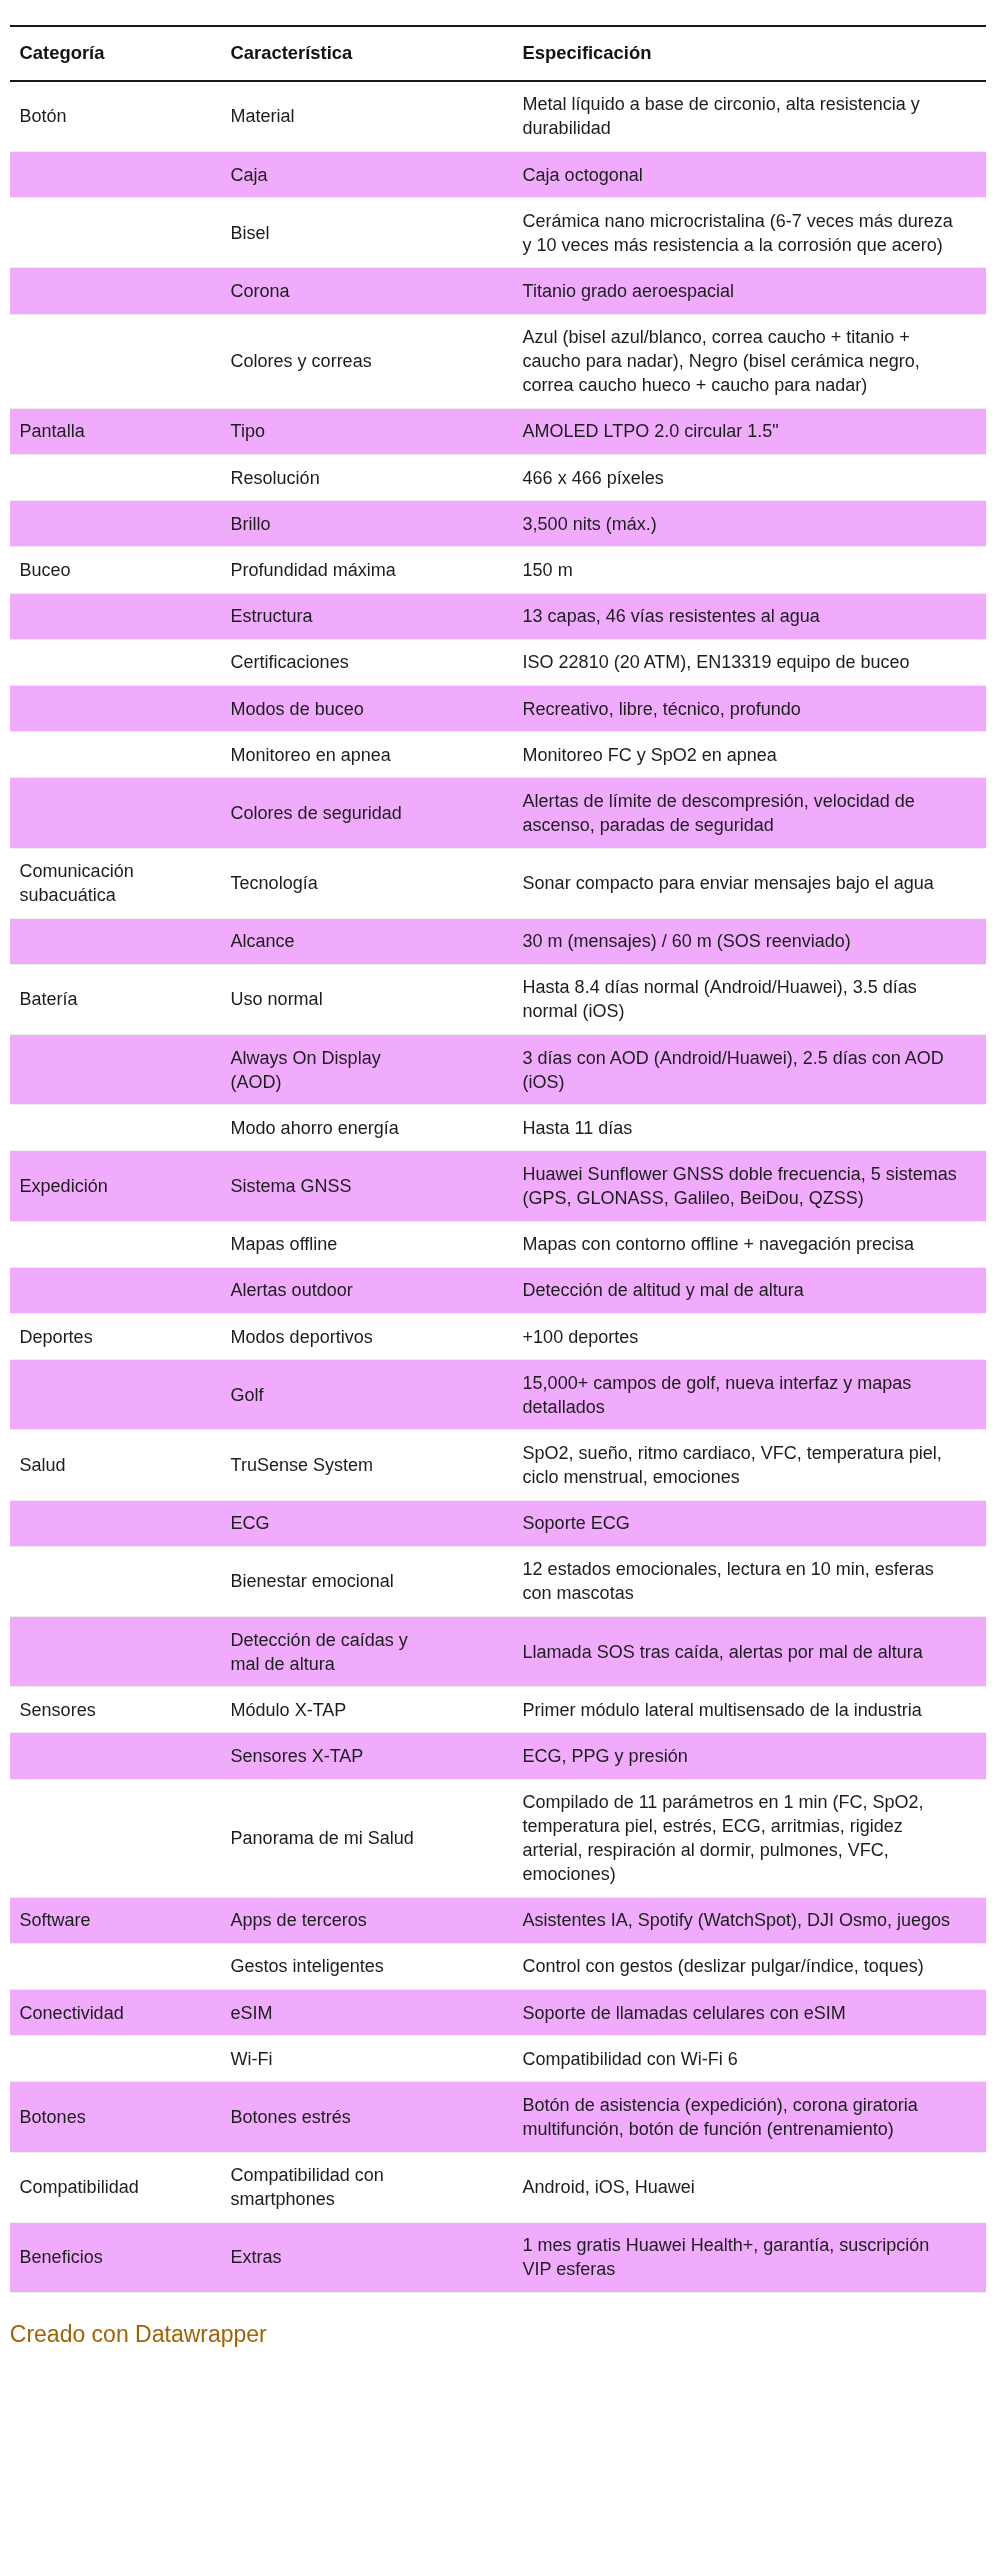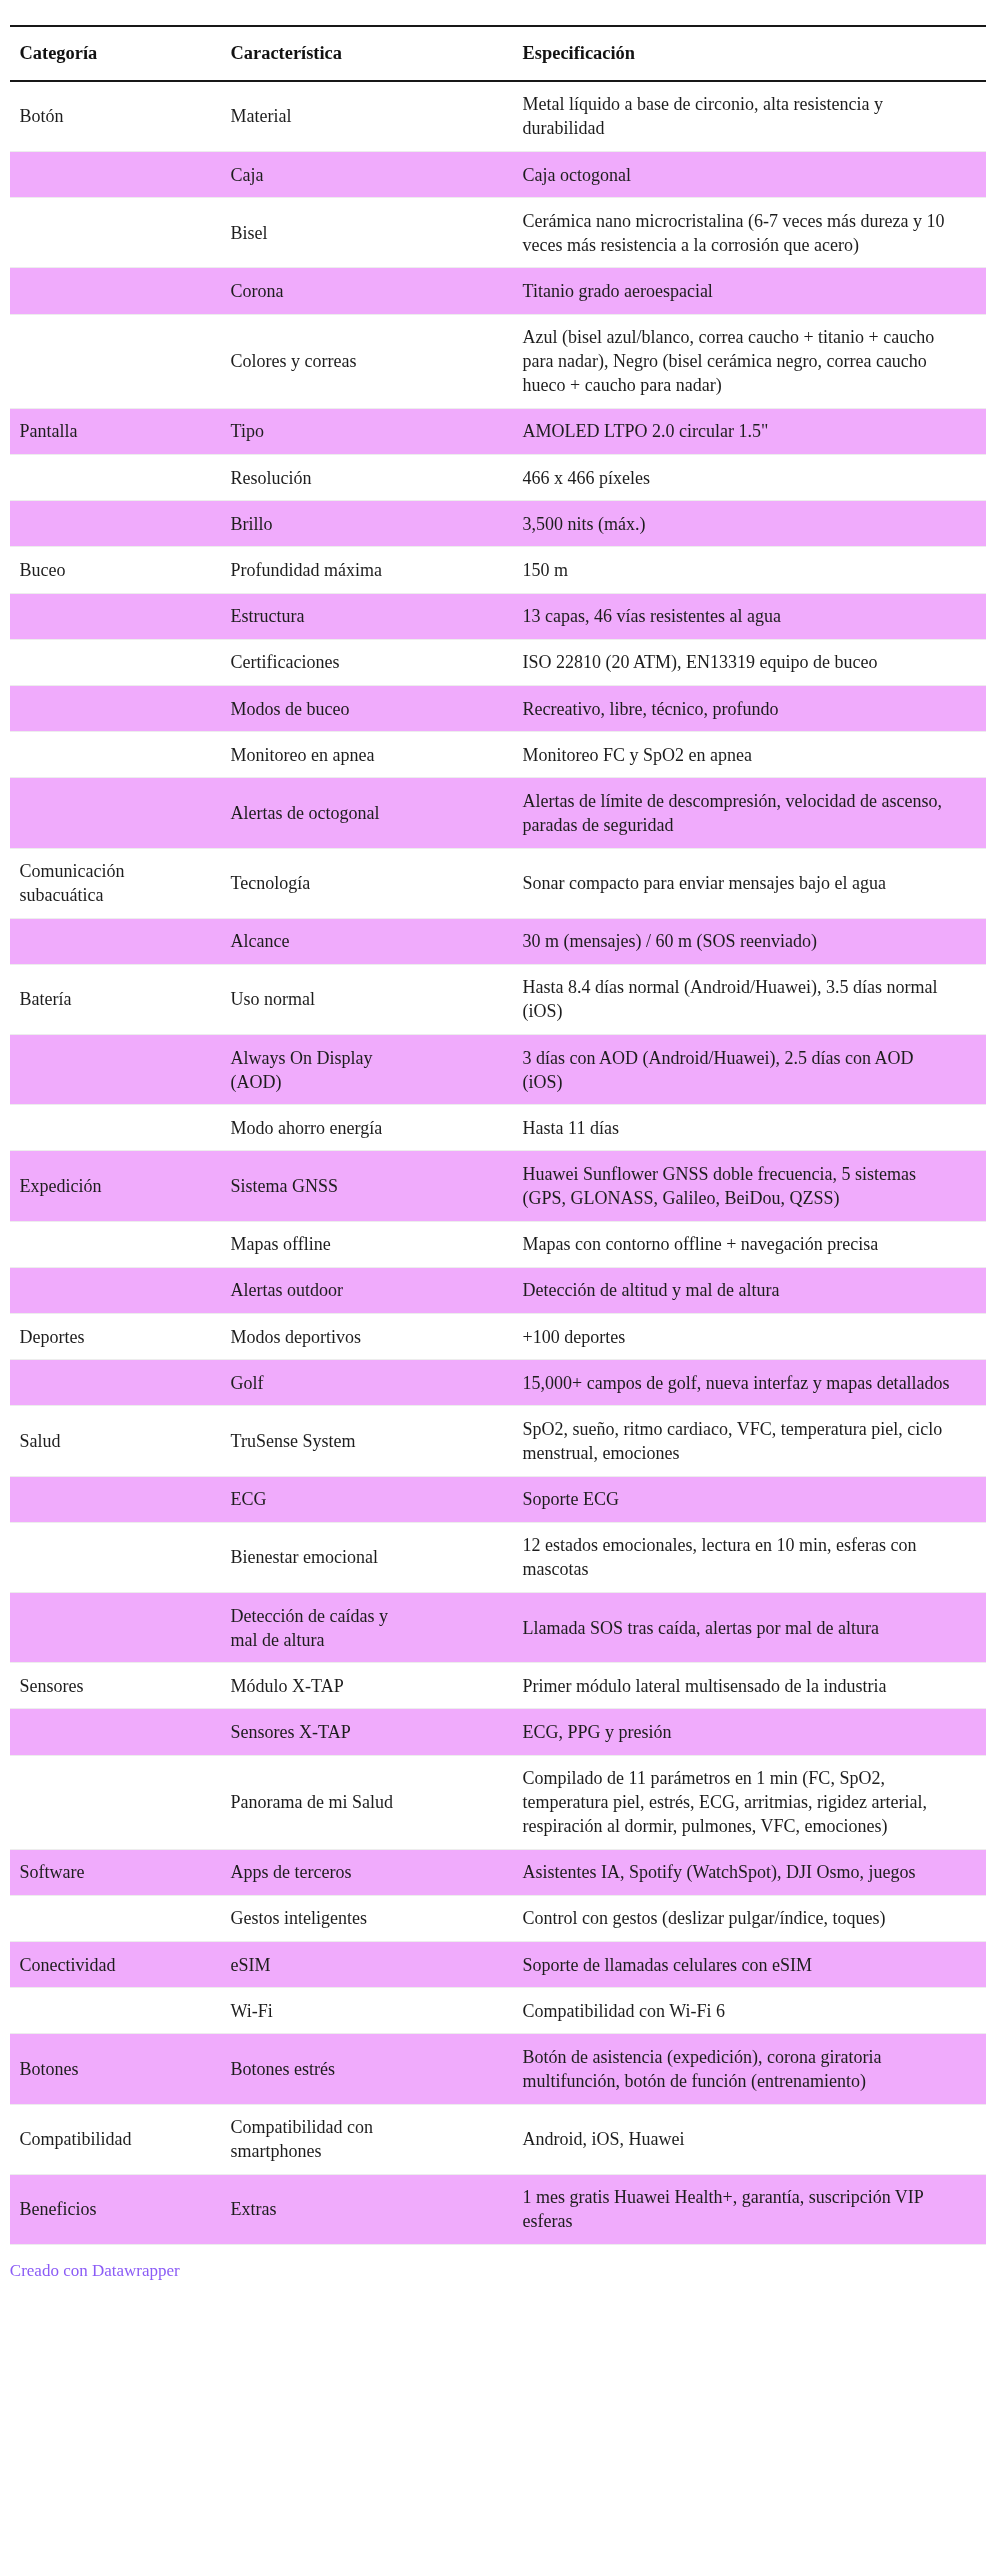--- a/index.html
+++ b/index.html
@@ -7,21 +7,20 @@
     padding: 0;
     background: #ffffff;
     font-family: "Liberation Sans", sans-serif;
     color: #1d1d1d;
   }
   .page {
     width: 868px;
     box-sizing: border-box;
     padding: 24.5px 9.8px 23px 9.8px;
     background: #ffffff;
-    font-family: Liberation Serif, serif;
   }
   table.spec-table {
     border-collapse: collapse;
     table-layout: fixed;
     width: 976px;
   }
   col.c1 { width: 211px; }
   col.c2 { width: 292px; }
   col.c3 { width: 473px; }
   thead tr {
@@ -52,25 +51,25 @@
   }
   td.col-categoria { padding-right: 13px; }
   td.col-caracteristica {
     padding-right: 54px;
     white-space: pre-line;
   }
   td.col-especificacion {
     padding-right: 29px;
   }
   .footer {
-    margin-top: 15px;
+    margin-top: 31px;
     padding-left: 0px;
-    font-size: 17px;
+    font-size: 23px;
     line-height: 21px;
-    color: #8b5cf6;
+    color: #a16207;
   }
 </style>
 </head>
 <body>
 
 <div class="page">
 
   <table class="spec-table">
     <colgroup>
       <col class="c1">
@@ -145,21 +144,21 @@
     <td class="col-caracteristica">Modos de buceo</td>
     <td class="col-especificacion">Recreativo, libre, técnico, profundo</td>
   </tr>
         <tr>
     <td class="col-categoria"></td>
     <td class="col-caracteristica">Monitoreo en apnea</td>
     <td class="col-especificacion">Monitoreo FC y SpO2 en apnea</td>
   </tr>
         <tr class="stripe">
     <td class="col-categoria"></td>
-    <td class="col-caracteristica">Alertas de octogonal</td>
+    <td class="col-caracteristica">Colores de seguridad</td>
     <td class="col-especificacion">Alertas de límite de descompresión, velocidad de ascenso, paradas de seguridad</td>
   </tr>
         <tr>
     <td class="col-categoria">Comunicación subacuática</td>
     <td class="col-caracteristica">Tecnología</td>
     <td class="col-especificacion">Sonar compacto para enviar mensajes bajo el agua</td>
   </tr>
         <tr class="stripe">
     <td class="col-categoria"></td>
     <td class="col-caracteristica">Alcance</td>

